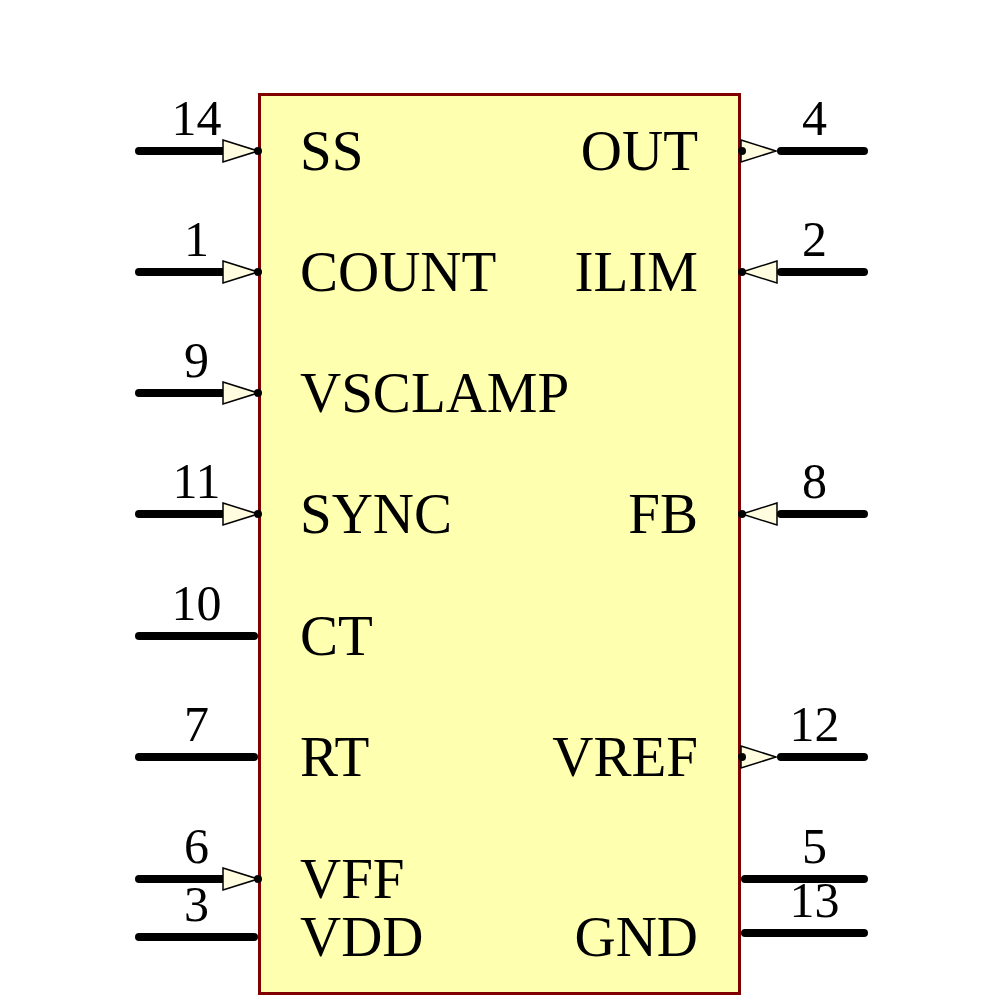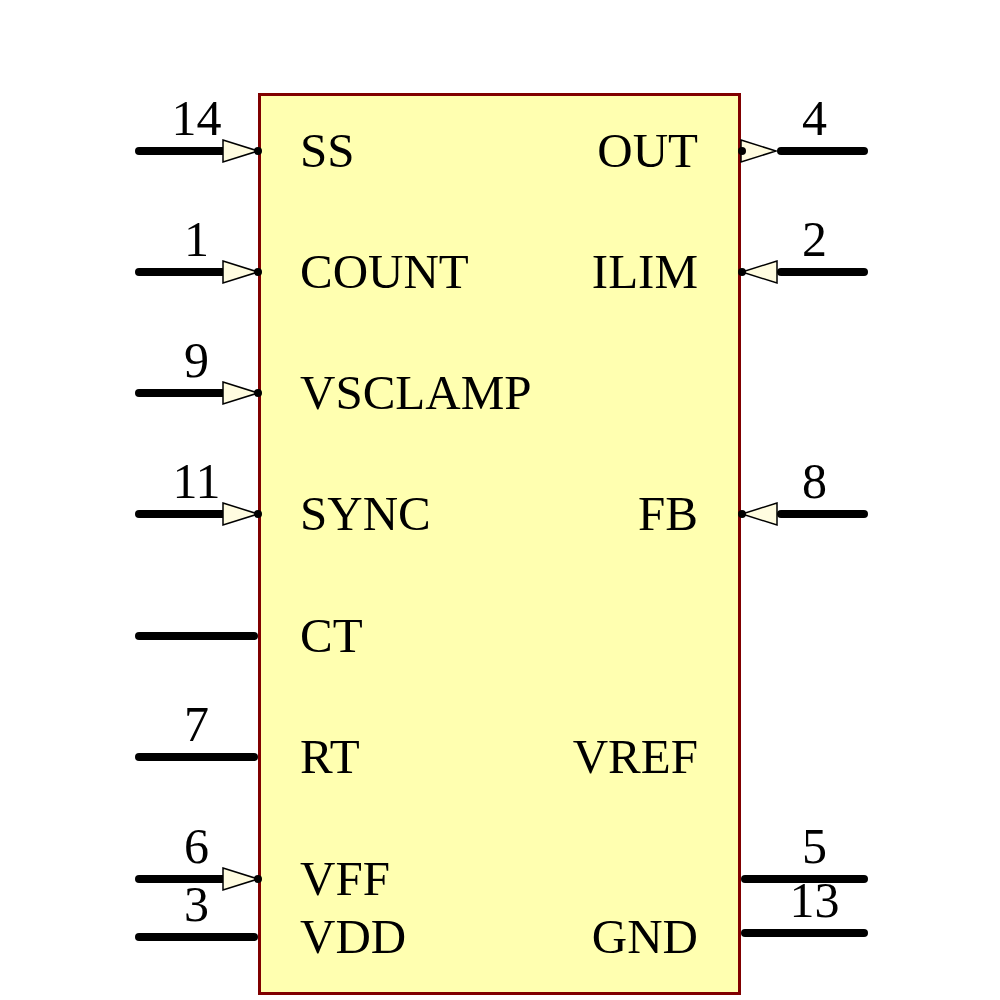--- a/index.html
+++ b/index.html
@@ -38,21 +38,21 @@
   .pin .arrow{position:absolute;top:42px;width:38px;height:28px;}
   .pin.left .arrow{right:-2px;}
   .pin.right .arrow{left:-1px;}
   
   #lp1{top:95px}  #lp2{top:216px} #lp3{top:337px} #lp4{top:458px}
   #lp5{top:580px} #lp6{top:701px} #lp7{top:823px} #lp8{top:881px}
   #rp1{top:95px}  #rp2{top:216px} #rp3{top:458px}
   #rp4{top:701px} #rp5{top:823px} #rp6{top:877px}
   
   .plabel{
-    position:absolute;font-size:49px;line-height:60px;height:60px;
+    position:absolute;font-size:57px;line-height:60px;height:60px;
     white-space:nowrap;color:var(--text);z-index:3;
   }
   .plabel.left{left:300px;}
   .plabel.right{right:302px;text-align:left;}
   #ll1{top:121px} #ll2{top:242px} #ll3{top:363px} #ll4{top:484px}
   #ll5{top:606px} #ll6{top:727px} #ll7{top:849px} #ll8{top:907px}
   #rl1{top:121px} #rl2{top:242px} #rl3{top:484px}
   #rl4{top:727px} #rl5{top:849px} #rl6{top:907px}
   svg{display:block;overflow:visible;}
 </style>
@@ -89,20 +89,21 @@
   </div>
   <div class="pin left l-arrow" id="lp4">
     <div class="num">11</div>
     <div class="line"></div>
     <svg class="arrow" viewBox="0 0 38 28">
         <polygon points="1,3 36,14 1,25" fill="var(--arrow-fill)" stroke="#000" stroke-width="1.5"></polygon>
         <circle cx="36" cy="14" r="4" fill="#000"></circle>
       </svg>
   </div>
   <div class="pin left" id="lp5">
+    <div class="num">10</div>
     <div class="line"></div>
   </div>
   <div class="pin left" id="lp6">
     <div class="num">7</div>
     <div class="line"></div>
   </div>
   <div class="pin left l-arrow" id="lp7">
     <div class="num">6</div>
     <div class="line"></div>
     <svg class="arrow" viewBox="0 0 38 28">
@@ -132,20 +133,28 @@
       </svg>
   </div>
   <div class="pin right r-arrow" id="rp3">
     <div class="num">8</div>
     <div class="line"></div>
     <svg class="arrow" viewBox="0 0 38 28">
         <polygon points="37,3 2,14 37,25" fill="var(--arrow-fill)" stroke="#000" stroke-width="1.5"></polygon>
         <circle cx="2" cy="14" r="4" fill="#000"></circle>
       </svg>
   </div>
+  <div class="pin right r-arrow" id="rp4">
+    <div class="num">12</div>
+    <div class="line"></div>
+    <svg class="arrow" viewBox="0 0 38 28">
+        <polygon points="1,3 36,14 1,25" fill="var(--arrow-fill)" stroke="#000" stroke-width="1.5"></polygon>
+        <circle cx="2" cy="14" r="4" fill="#000"></circle>
+      </svg>
+  </div>
   <div class="pin right" id="rp5">
     <div class="num">5</div>
     <div class="line"></div>
   </div>
   <div class="pin right" id="rp6">
     <div class="num">13</div>
     <div class="line"></div>
   </div>
 
   <div class="plabel left" id="ll1">SS</div>

